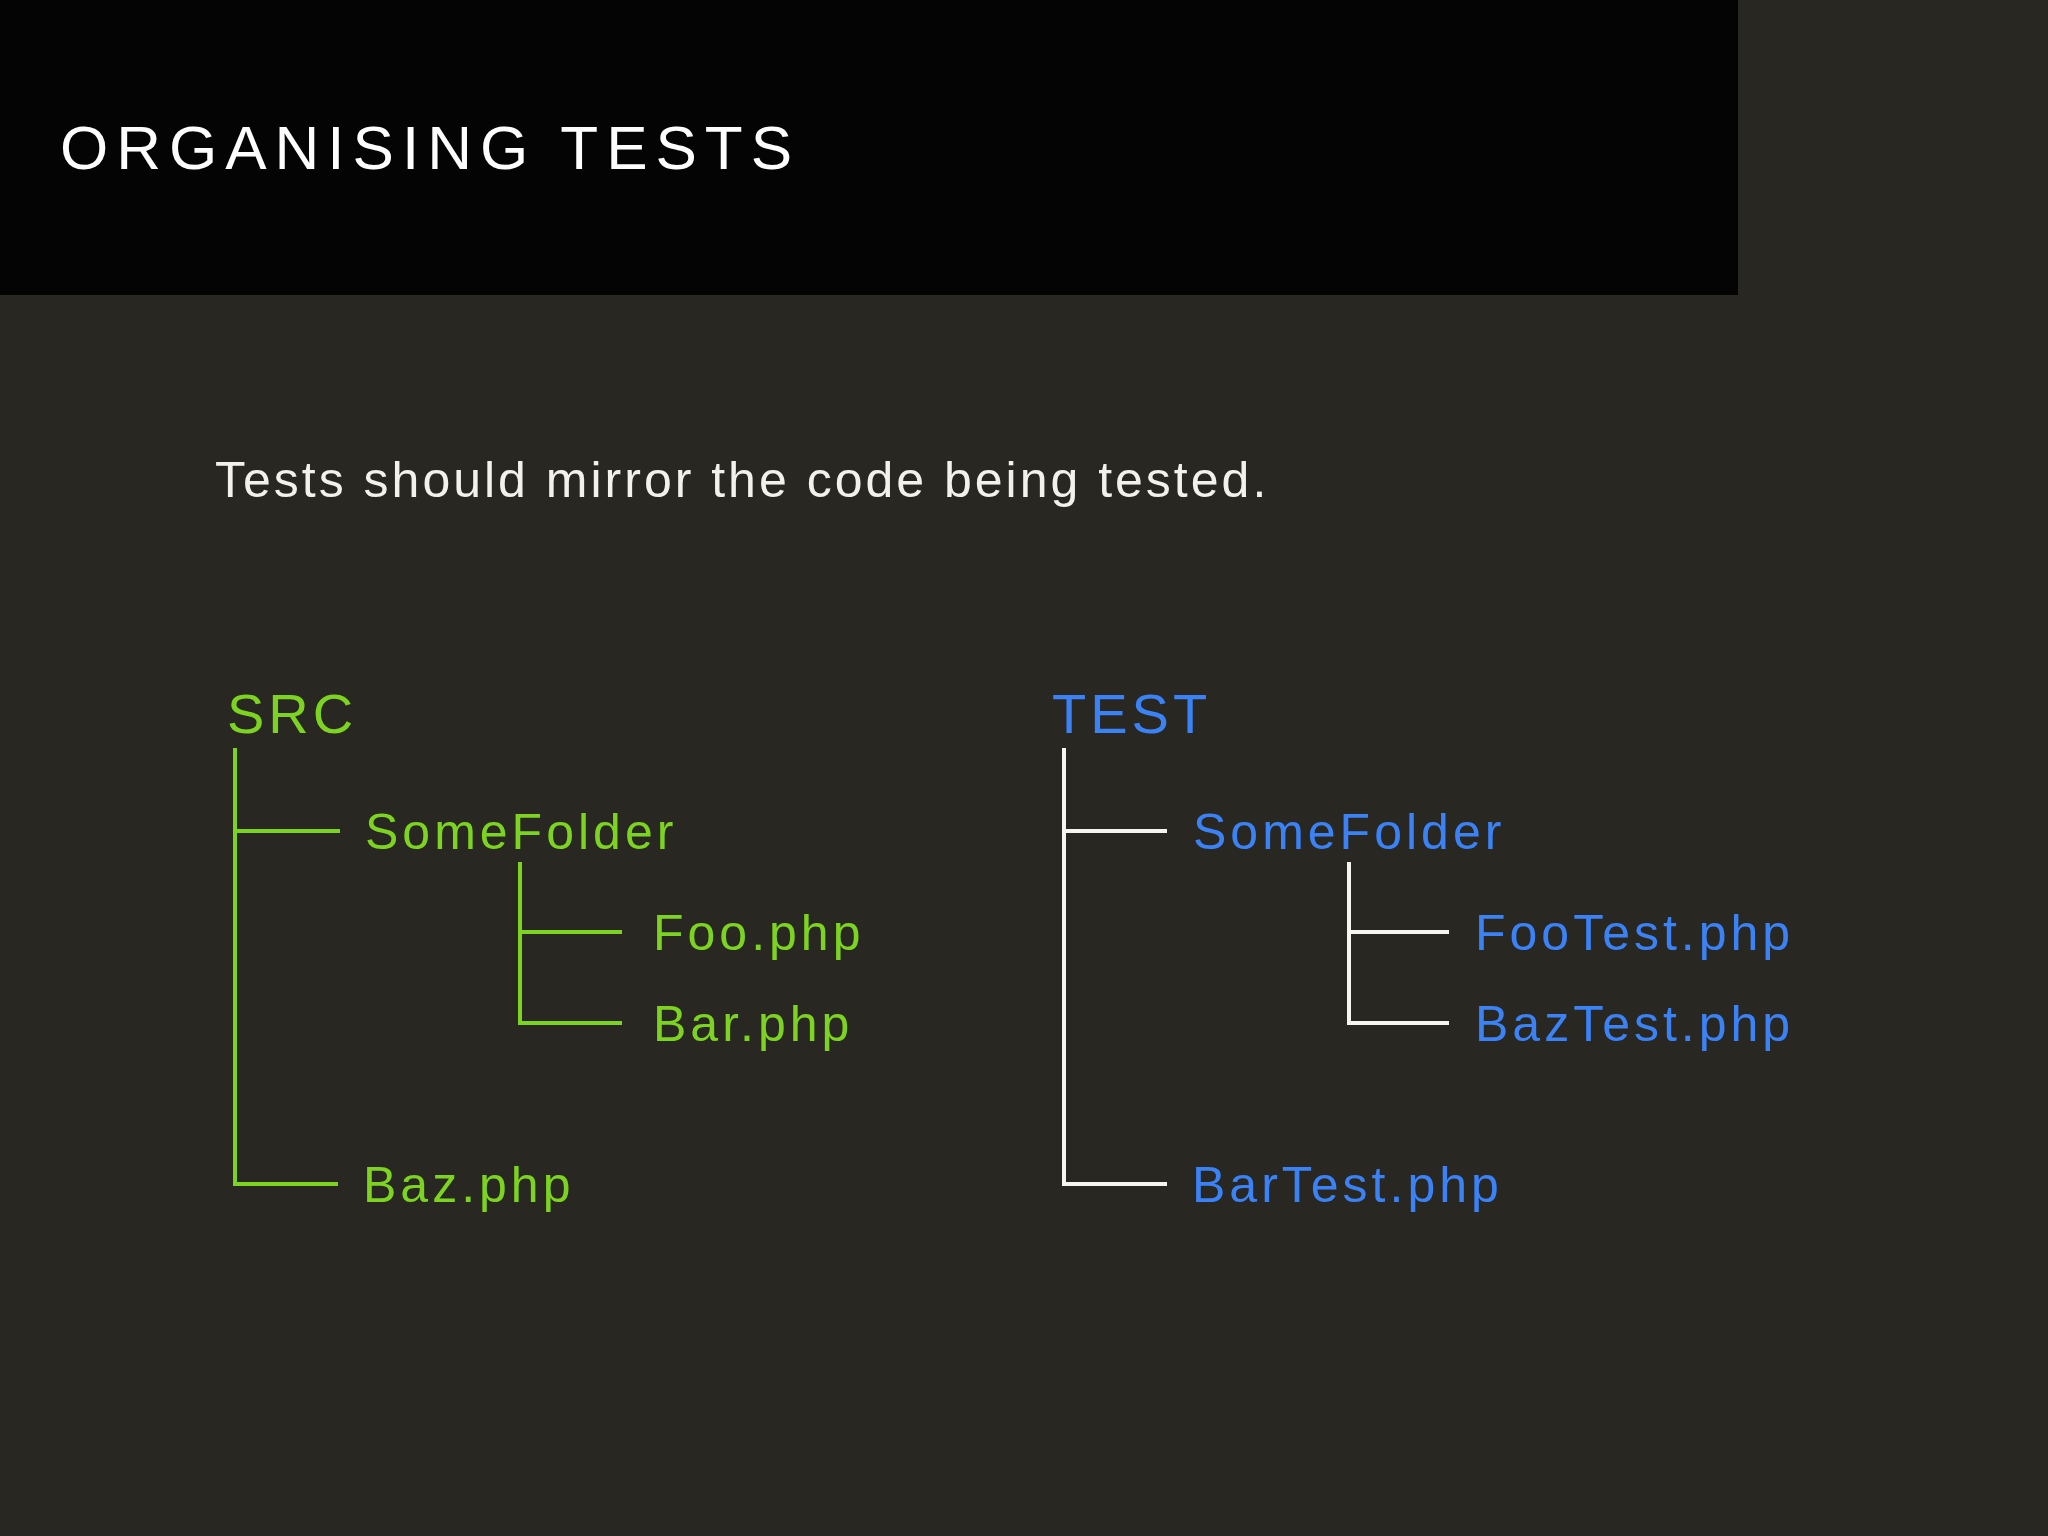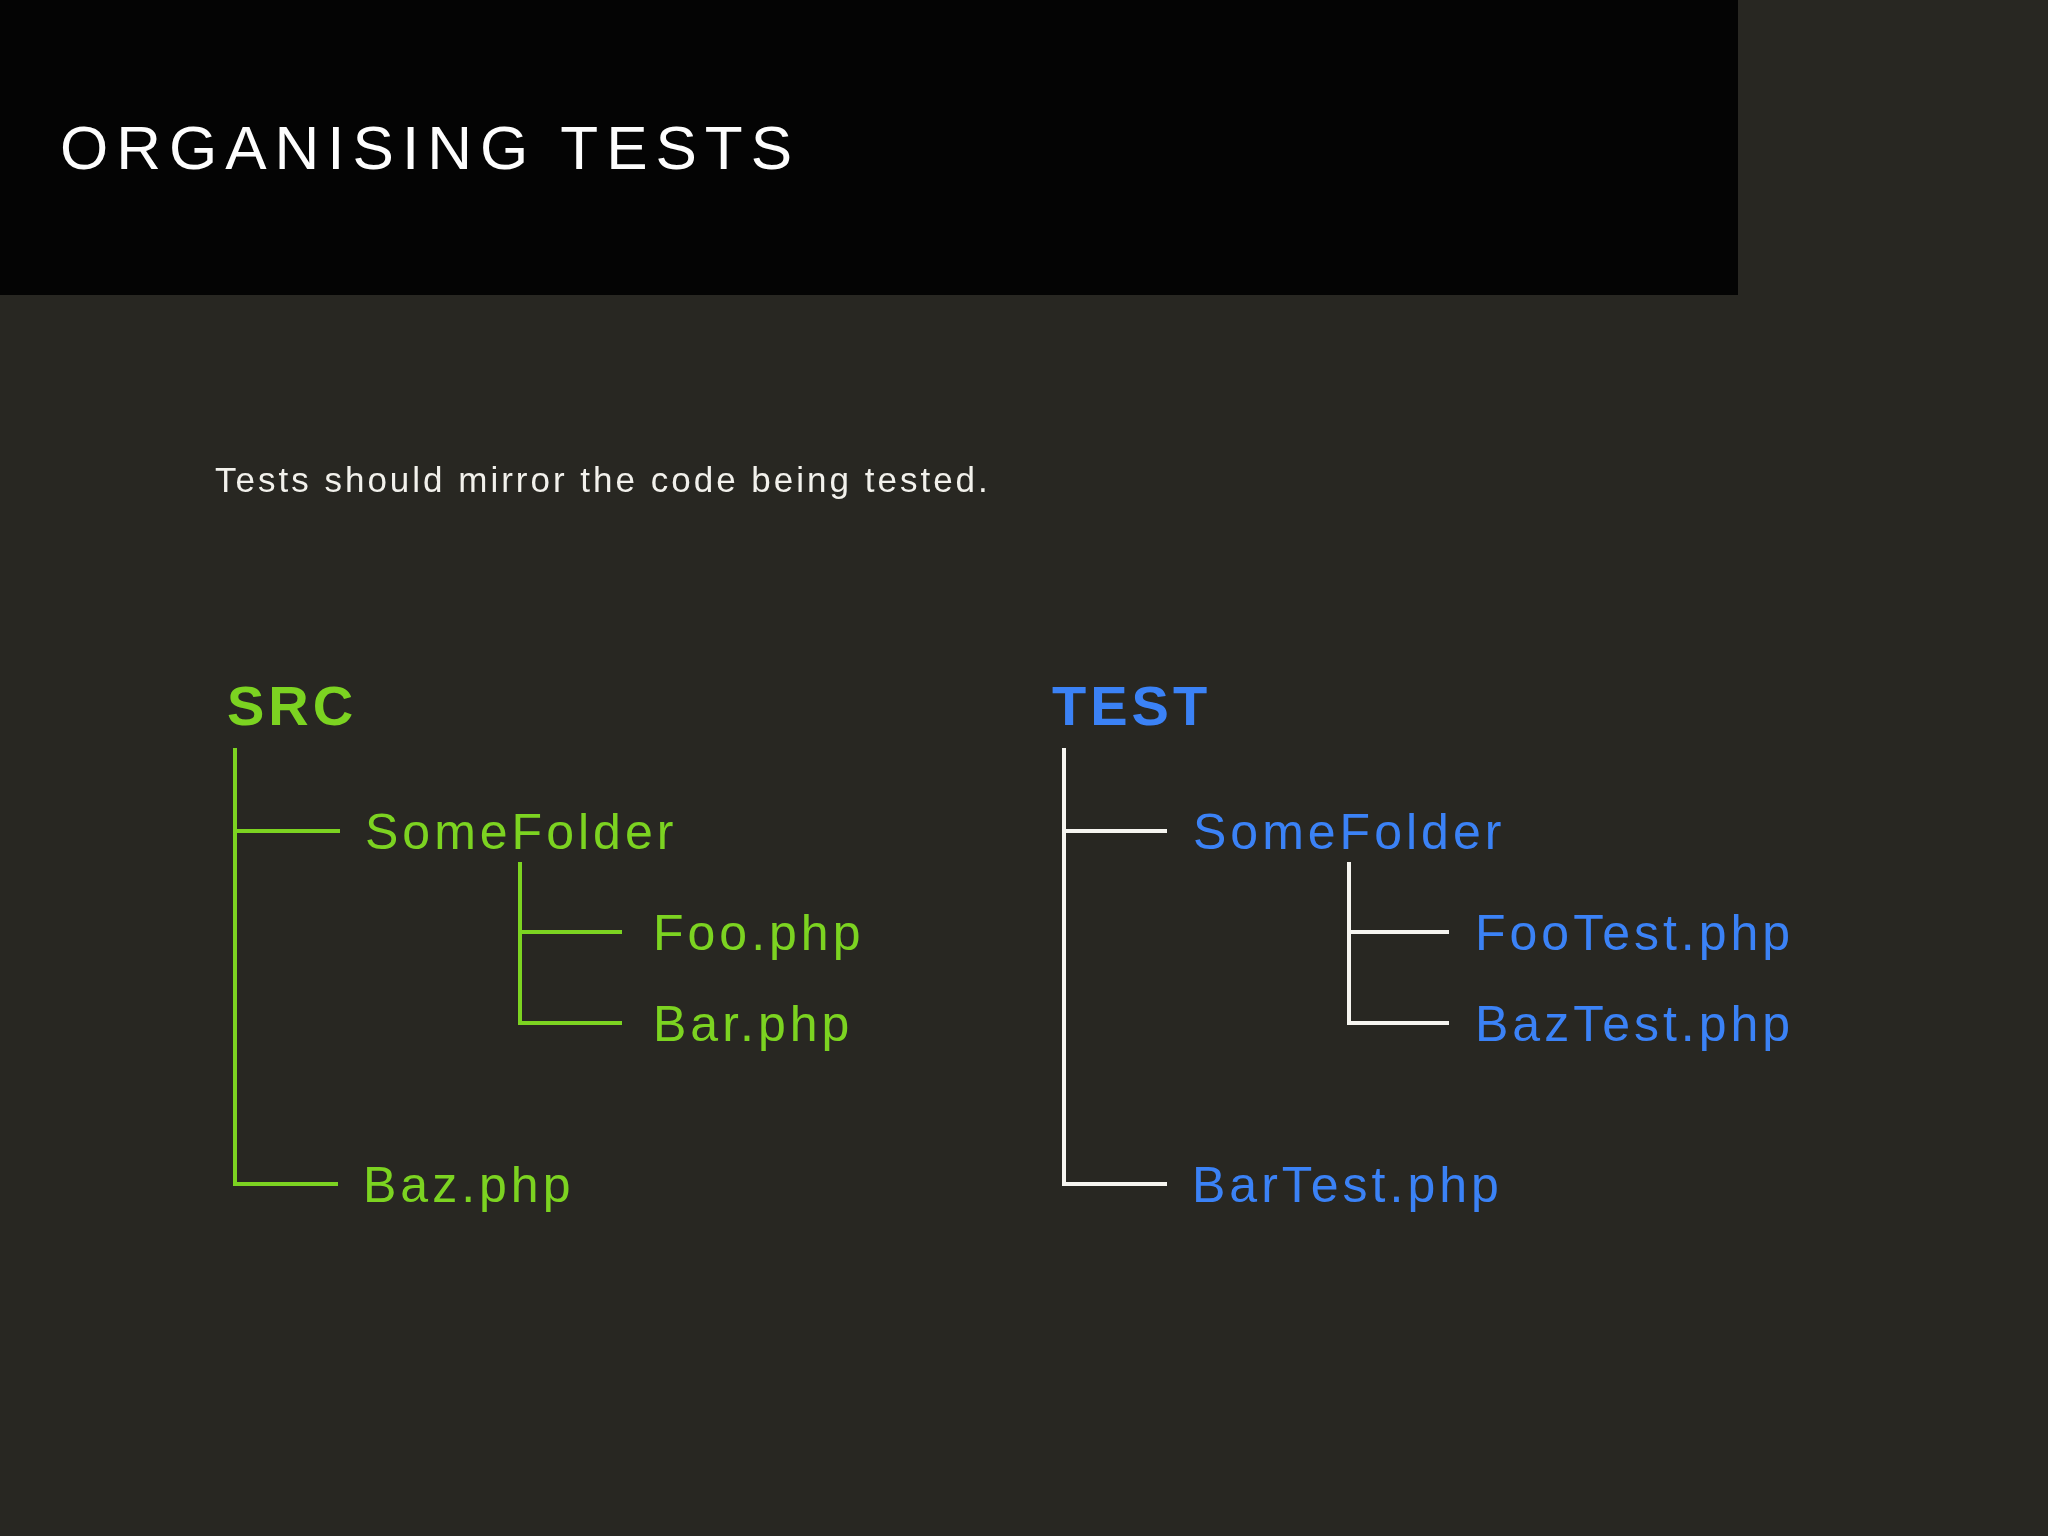--- a/index.html
+++ b/index.html
@@ -29,33 +29,34 @@
     font-size: 62px;
     line-height: 62px;
     letter-spacing: 8px;
     color: #FDFDFD;
     white-space: nowrap;
   }
   #subtitle {
     position: absolute;
     left: 215px;
     top: 455px;
-    font-size: 35px;
+    font-size: 50px;
     line-height: 50px;
     letter-spacing: 3px;
     color: #F2F1EC;
     white-space: nowrap;
   }
   .tree-root {
     position: absolute;
     font-size: 56px;
     line-height: 56px;
-    font-weight: bold;
+    font-weight: normal;
     letter-spacing: 4px;
     white-space: nowrap;
+    margin-top: 8px;
   }
   .tree-label {
     position: absolute;
     font-size: 50px;
     line-height: 50px;
     letter-spacing: 4px;
     white-space: nowrap;
   }
   .tline {
     position: absolute;

